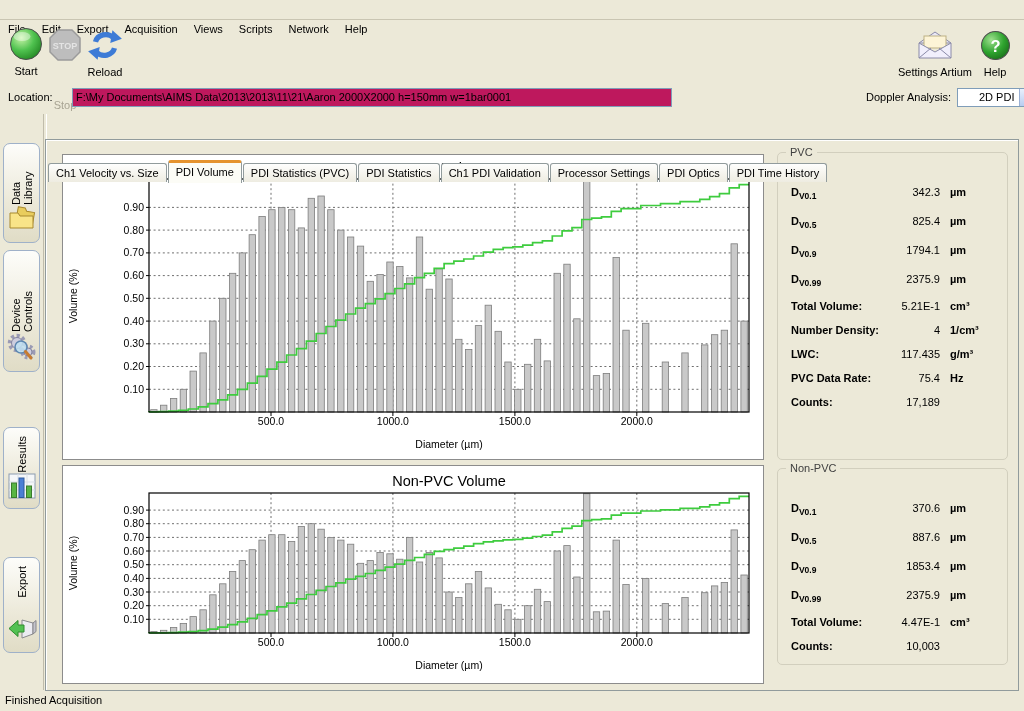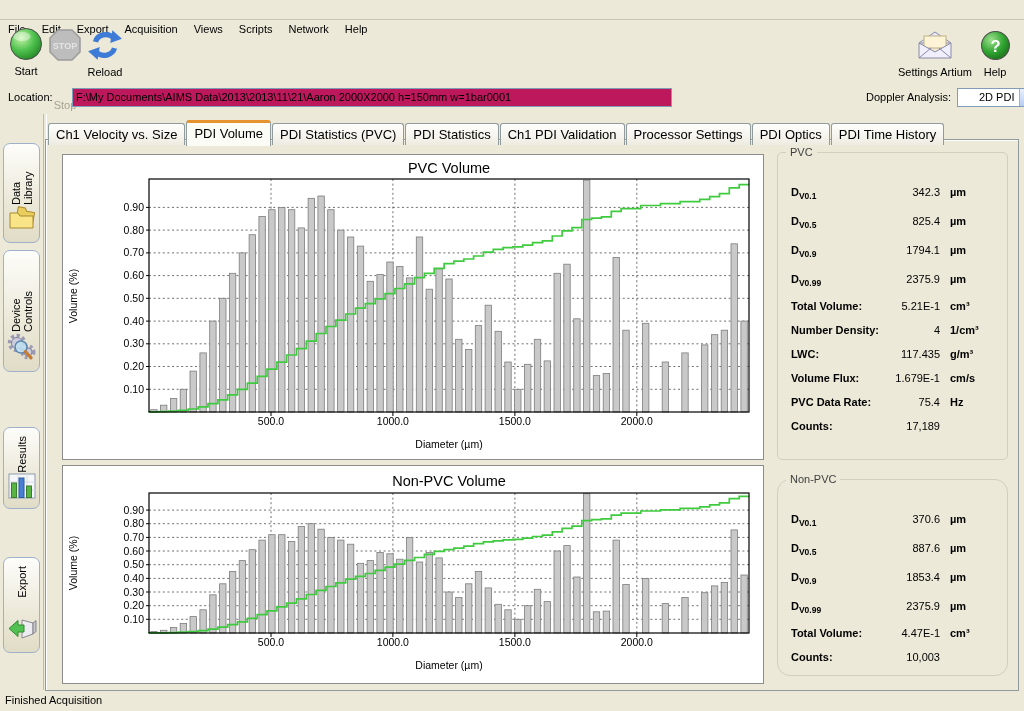--- a/index.html
+++ b/index.html
@@ -34,23 +34,23 @@
   .side-btn{position:absolute;left:3px;width:37px;box-sizing:border-box;
             border:1px solid #9fb1c9;border-radius:7px;cursor:pointer;
             background:linear-gradient(180deg,#fdfdfa,#edeadb 55%,#e0dcc6);
             display:flex;flex-direction:column;align-items:center;justify-content:space-between;
             padding:8px 0 6px 0;}
   .side-label{writing-mode:vertical-rl;transform:rotate(180deg);font-size:11px;}
   #divider{position:absolute;left:43px;top:114px;width:2px;height:576px;
            border-left:1px solid #c0bcab;border-right:1px solid #fff;}
   
   #tabstrip{position:absolute;left:48px;top:119px;height:21px;white-space:nowrap;z-index:3;}
-  .tab{display:inline-block;vertical-align:bottom;font-size:13px;padding:3px 7px 3px 7px;
+  .tab{display:inline-block;vertical-align:bottom;font-size:11px;padding:3px 7px 3px 7px;
        border:1px solid #919b9c;border-bottom:none;border-radius:3px 3px 0 0;
-       background:linear-gradient(180deg,#fefefd,#eeece1);margin-right:1px;cursor:pointer;position:relative;}
+       background:linear-gradient(180deg,#fefefd,#eeece1);margin-right:1px;cursor:pointer;position:relative;margin-top:40px;}
   .tab.active{background:#fcfcf6;border-top:3px solid #e5932f;padding-top:3px;padding-bottom:5px;
        top:1px;z-index:4;}
   #tabpage{position:absolute;left:45px;top:139px;width:972px;height:550px;
            border:1px solid #919b9c;background:#ece9d8;box-shadow:inset 1px 1px 0 #fff;}
   
   .chart-panel{position:absolute;background:#fff;border:1px solid #8c8c8c;}
   #chart1{left:16px;top:14px;width:700px;height:304px;}
   #chart2{left:16px;top:325px;width:700px;height:217px;}
   svg text{font-family:"Liberation Sans",sans-serif;}
   .grid{stroke:#4a4a4a;stroke-width:0.8;stroke-dasharray:2 2.6;fill:none;}
@@ -461,37 +461,32 @@
             <span class="stat-label">Number Density:</span>
             <span class="stat-value">4</span>
             <span class="stat-unit">1/cm³</span>
           </div>
           <div class="stat-row">
             <span class="stat-label">LWC:</span>
             <span class="stat-value">117.435</span>
             <span class="stat-unit">g/m³</span>
           </div>
           <div class="stat-row">
-            <span class="stat-label">Volume Flux:</span>
-            <span class="stat-value">1.679E-1</span>
-            <span class="stat-unit">cm/s</span>
-          </div>
-          <div class="stat-row">
             <span class="stat-label">PVC Data Rate:</span>
             <span class="stat-value">75.4</span>
             <span class="stat-unit">Hz</span>
           </div>
           <div class="stat-row">
             <span class="stat-label">Counts:</span>
             <span class="stat-value">17,189</span>
             <span class="stat-unit"></span>
           </div>
         </div>
     </div>
-    <div class="groupbox" id="nonpvc-box" style="left:731px;top:339px;width:229px;height:195px;border-radius:13px;">
+    <div class="groupbox" id="nonpvc-box" style="left:731px;top:328px;width:229px;height:195px;">
       <span class="gb-title">Non-PVC</span>
       <div class="stats" id="nonpvc-stats">
           <div class="stat-row drow">
             <span class="stat-label">D<sub>V0.1</sub></span>
             <span class="stat-value">370.6</span>
             <span class="stat-unit">µm</span>
           </div>
           <div class="stat-row drow">
             <span class="stat-label">D<sub>V0.5</sub></span>
             <span class="stat-value">887.6</span>

